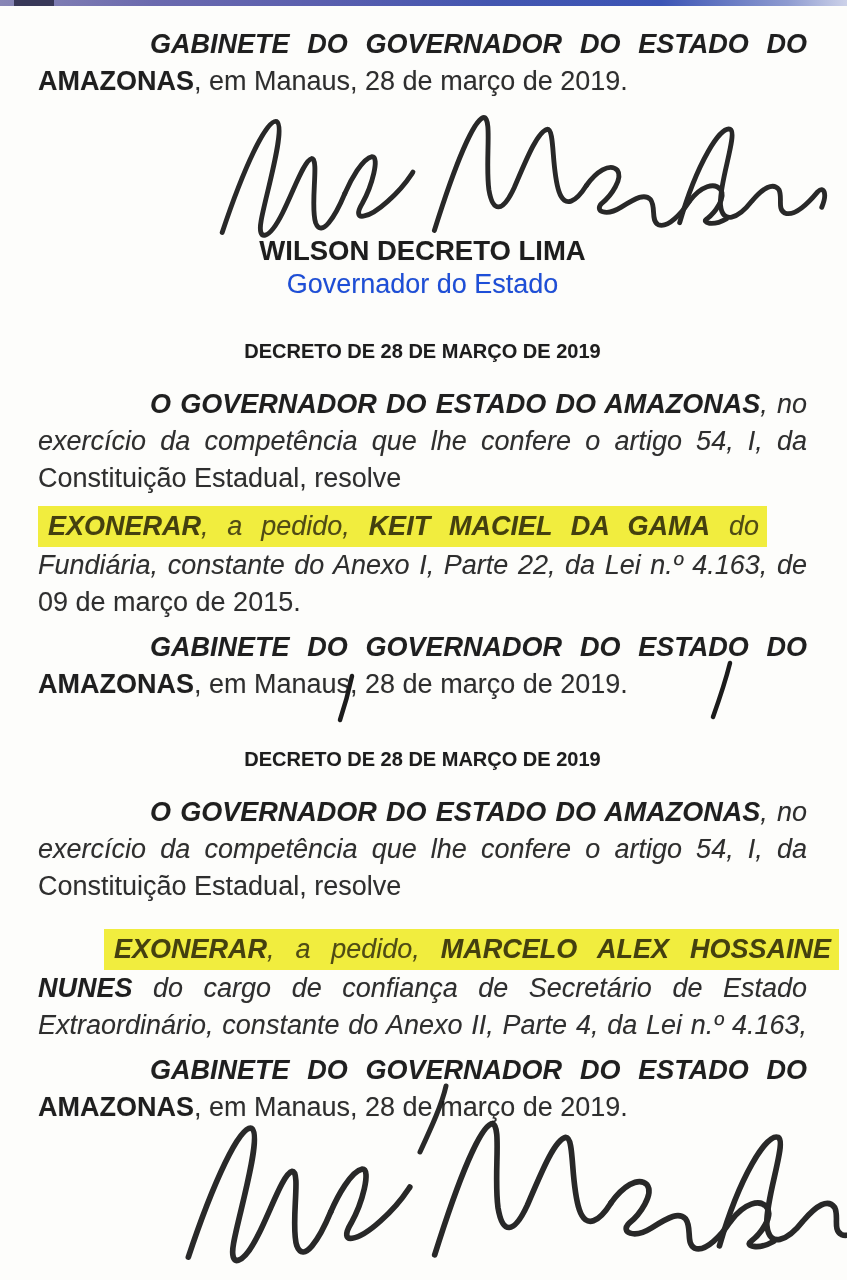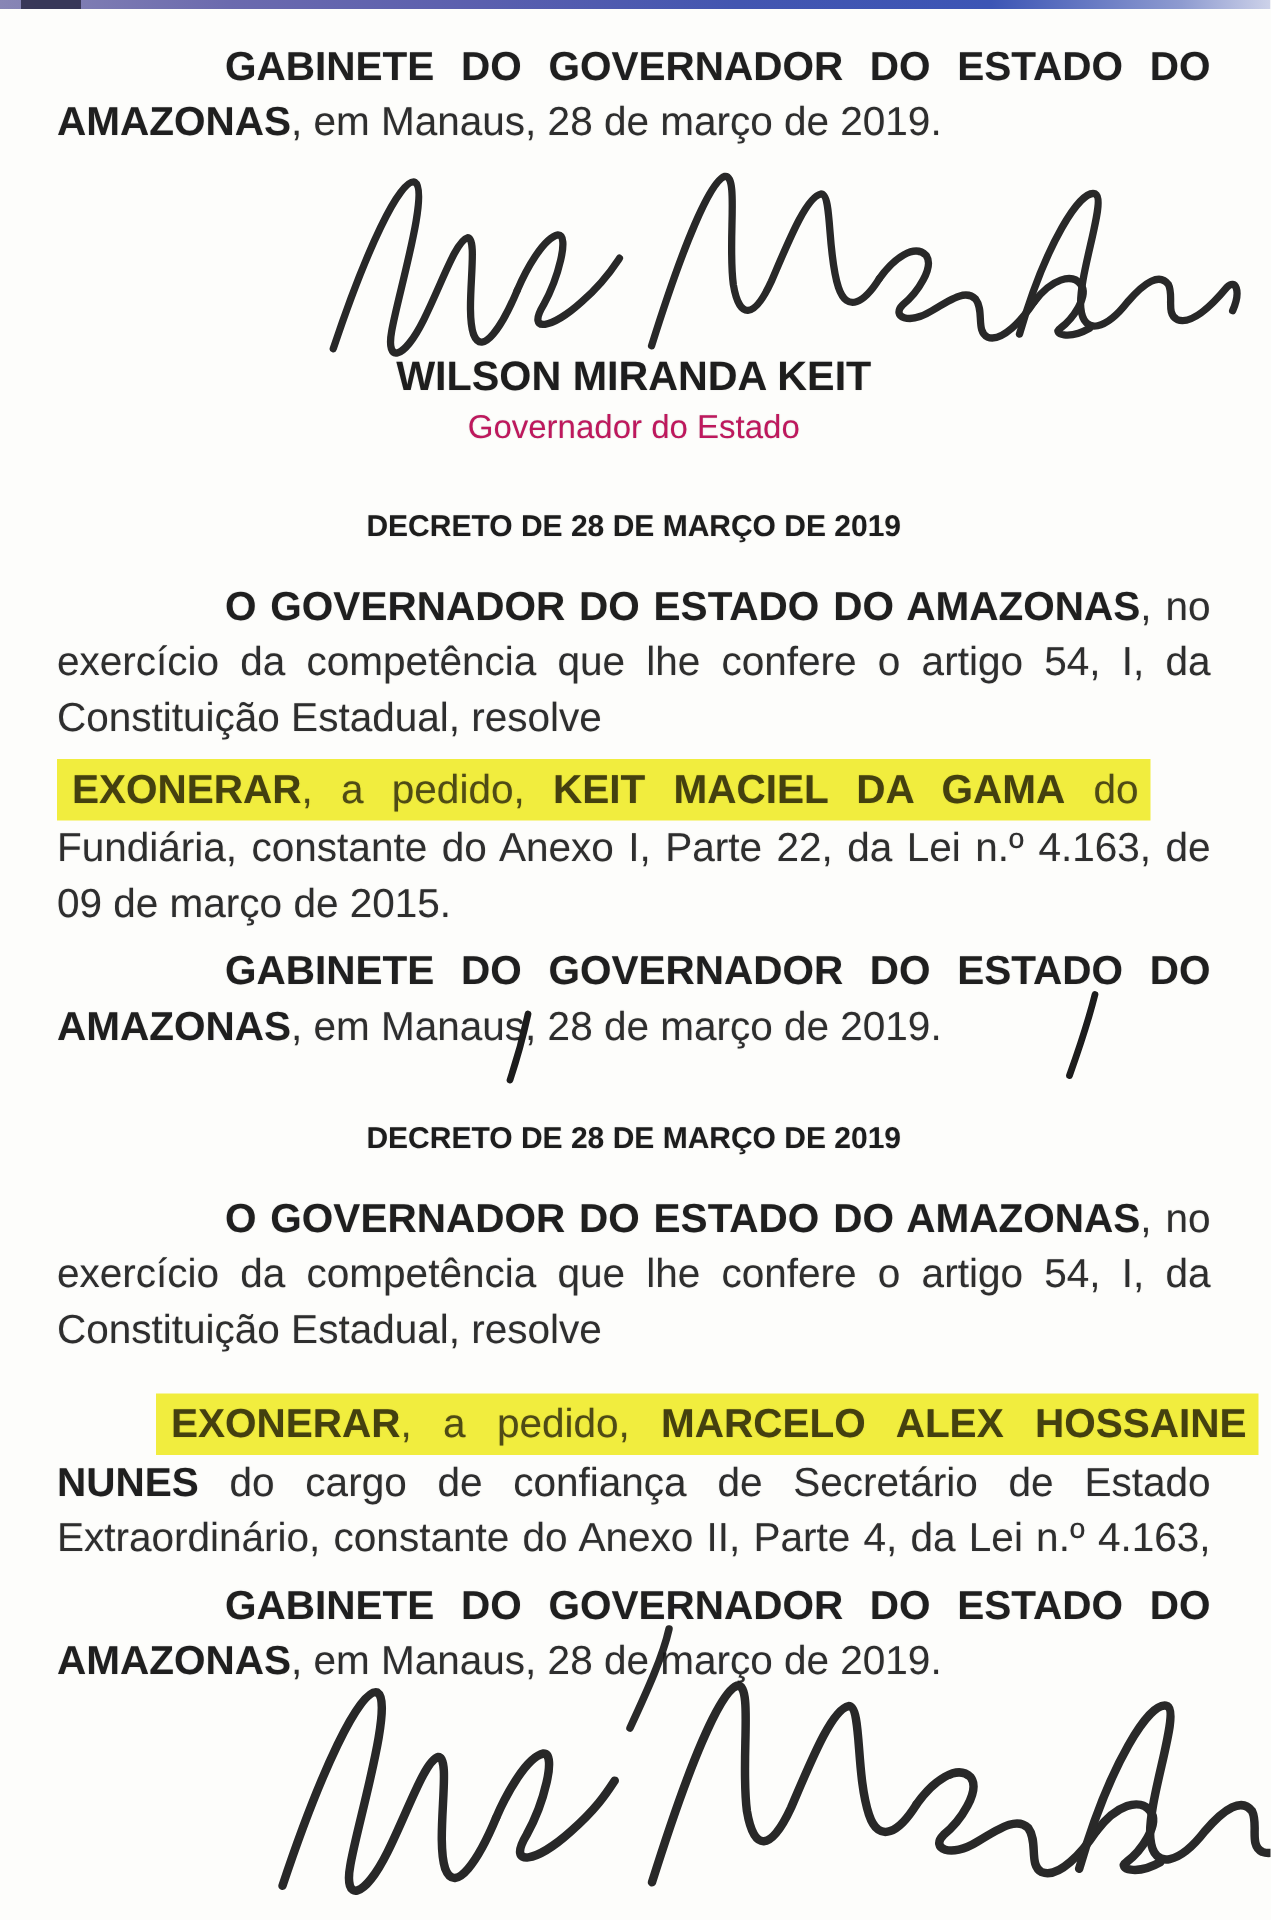--- a/index.html
+++ b/index.html
@@ -19,39 +19,39 @@
     background:#2b2b48;opacity:.85;
   }
   .doc{
     position:relative;
     padding:0 40px 0 38px;
     font-size:27px;
     line-height:37px;
     text-shadow:0 0 1px rgba(0,0,0,.18);
   }
   .line{white-space:nowrap;}
-  .jline{text-align:justify;text-align-last:justify;white-space:normal;}
+  .jline{text-align:justify;text-align-last:justify;white-space:normal;font-style:italic;}
   .indent{padding-left:112px;}
   b,.b{font-weight:bold;color:#1f1f1f;}
   .heading{
     text-align:center;font-weight:bold;color:#1d1d1d;
     font-size:20px;line-height:37px;
   }
   .para{margin:0;}
   .hl-line{white-space:normal;}
   .hl{
     background:#f1ed3e;
     color:#4f4b15;
     padding:5px 8px 6px 10px;
     box-decoration-break:clone;
   }
   .hl .b, .hl b{color:#44400f;}
   .sig-block{text-align:center;}
   .sig-name{font-weight:bold;color:#1d1d1d;font-size:27.5px;line-height:34px;}
-  .sig-title{font-size:22px;line-height:33px;color:#be185d;}
+  .sig-title{font-size:27px;line-height:33px;color:#1d4ed8;}
   svg.sig{display:block;pointer-events:none;}
   .penstroke{position:absolute;pointer-events:none;}
   .rel{position:relative;}
 </style>
 </head>
 <body>
 
 <svg width="0" height="0" style="position:absolute" aria-hidden="true">
   <defs>
     <g id="sig-scrawl" fill="none" stroke="#171717" stroke-width="5" stroke-linecap="round" stroke-linejoin="round" opacity="0.92">
@@ -75,21 +75,21 @@
     <span class="line jline indent" style="display:block">
       <b>GABINETE DO GOVERNADOR DO ESTADO DO</b>
     </span>
     <span class="line" style="display:block"><b>AMAZONAS</b><span>, em Manaus, 28 de março de 2019.</span></span>
   </p>
 
   <div class="sig-block" style="margin-top:4px">
     <svg class="sig" width="650" height="146" viewBox="0 0 650 150" style="margin:0 0 -16px 158px">
       <use href="#sig-scrawl"></use>
     </svg>
-    <div class="sig-name">WILSON MIRANDA KEIT</div>
+    <div class="sig-name">WILSON DECRETO LIMA</div>
     <div class="sig-title">Governador do Estado</div>
   </div>
 
   <div class="heading" style="margin-top:32px">DECRETO DE 28 DE MARÇO DE 2019</div>
 
   <p class="para" style="margin-top:16px">
     <span class="line jline indent" style="display:block"><b>O GOVERNADOR DO ESTADO DO AMAZONAS</b><span>, no</span></span>
     <span class="line jline" style="display:block">exercício da competência que lhe confere o artigo 54, I, da</span>
     <span class="line" style="display:block">Constituição Estadual, resolve</span>
   </p>

